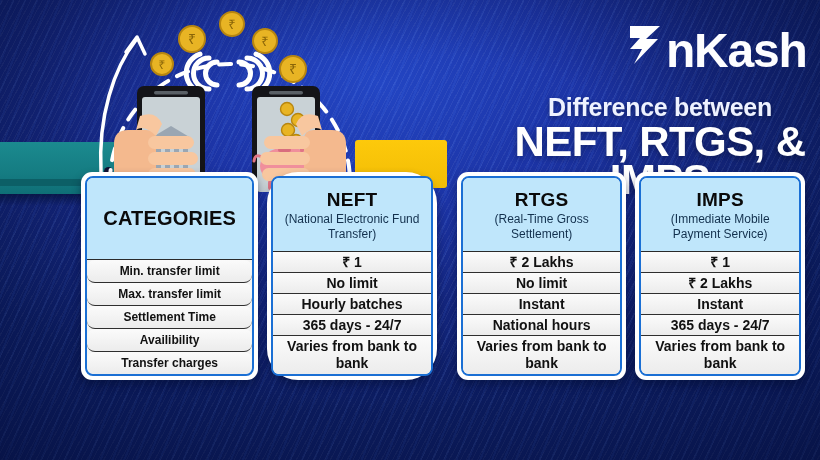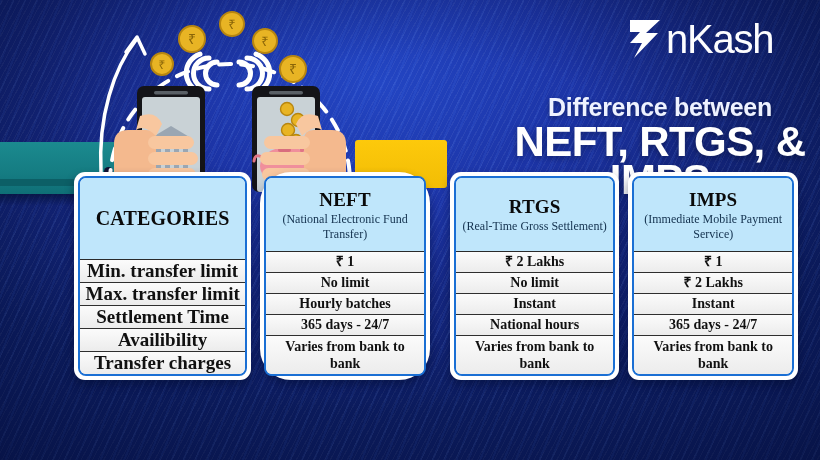--- a/index.html
+++ b/index.html
@@ -36,22 +36,22 @@
   }
 
   
   #logo {
     position:absolute; left:624px; top:16px;
     display:flex; align-items:center; gap:2px;
     color:#ffffff;
   }
   #logo .mark { width:40px; height:46px; display:block; }
   #logo .word {
-    font-size:40px; font-weight:400; letter-spacing:-1.2px;
-    line-height:46px; color:#fdfdff;
+    font-size:48px; font-weight:700; letter-spacing:-1.2px;
+    line-height:46px; color:#fdfdff;margin-top:12px;
   }
 
   
   #title-block {
     position:absolute; left:484px; top:92px; width:352px; text-align:center;
   }
   #title-line1 {
     font-size:25px; font-weight:700; color:#eef2ff; letter-spacing:-0.3px;
     line-height:30px; text-shadow:0 2px 5px rgba(0,0,0,.35);
   }
@@ -84,21 +84,21 @@
   .yellow-tail {
     position:absolute; left:404px; top:186px; width:14px; height:62px;
     background:linear-gradient(180deg,#e0a800,#c79200);
   }
 
   
   #illustration { position:absolute; left:96px; top:-4px; width:268px; height:196px; }
   #illustration svg { display:block; }
 
   
-  #table { position:absolute; left:74px; top:172px; width:724px; height:208px; display:flex;font-family:Liberation Serif, serif; }
+  #table { position:absolute; left:81px; top:172px; width:724px; height:208px; display:flex; }
   .col {
     position:relative;
     background:#ffffff;
     border-radius:11px;
     box-shadow:0 5px 10px rgba(3,10,45,.45);
     padding:4px;
     display:flex; flex-direction:column;
   }
   .col-inner {
     flex:1;
@@ -127,21 +127,21 @@
     flex:1;
     display:flex; align-items:center; justify-content:center;
     text-align:center;
     font-size:14px; font-weight:700; color:#111;
     background:linear-gradient(180deg,#fbfbfb 0%,#ececec 100%);
     border-bottom:1.2px solid #2f2f2f;
     padding:2px 5px; line-height:16px;
   }
   .cell:last-child { border-bottom:none; }
   .cell.two-line { line-height:17px; }
-  .cell-label { font-size:19px; }
+  .cell-label { font-size:12px;border-radius:8px; }
 </style>
 </head>
 <body>
 
 <div id="bg">
   <div class="bg-base"></div>
   <div class="bg-streaks"></div>
   <div class="bg-streaks2"></div>
   <div class="bg-vig"></div>
 </div>

